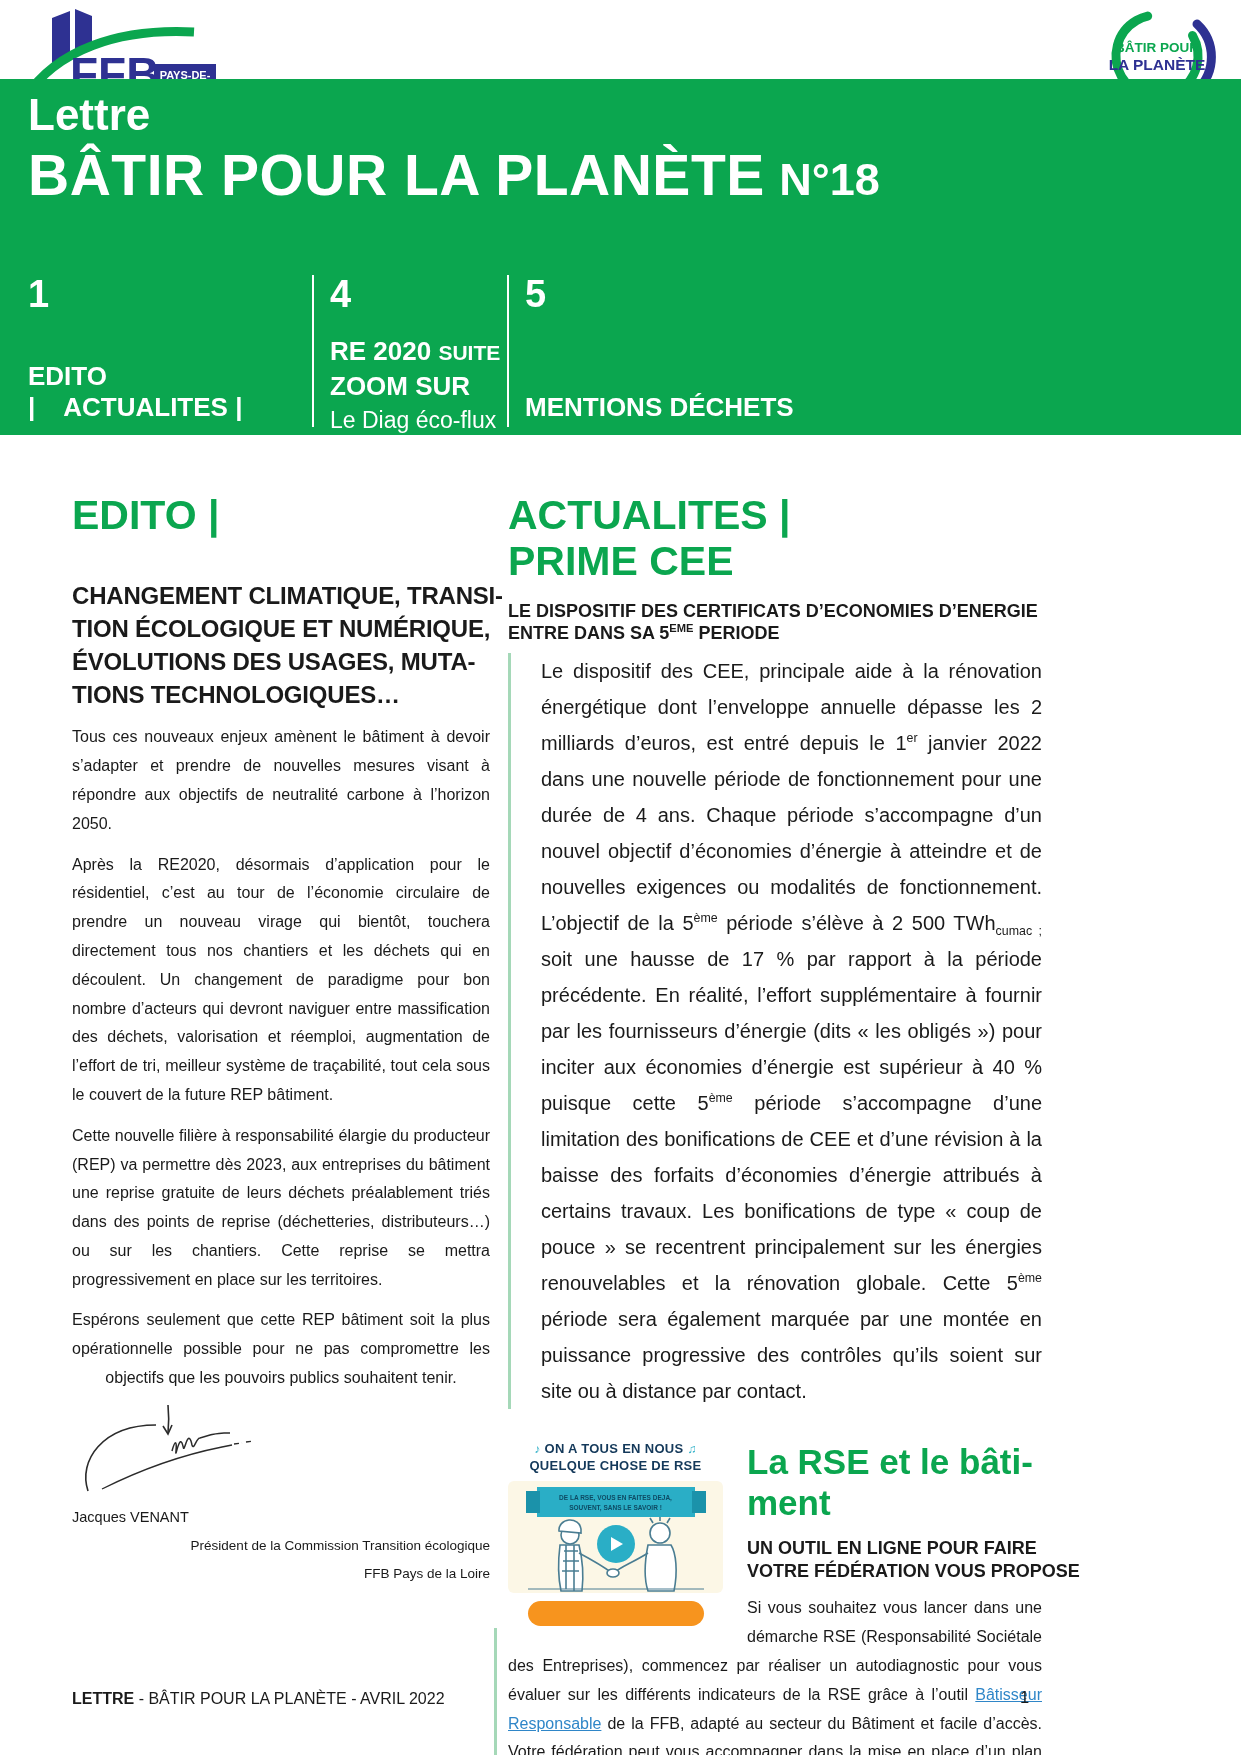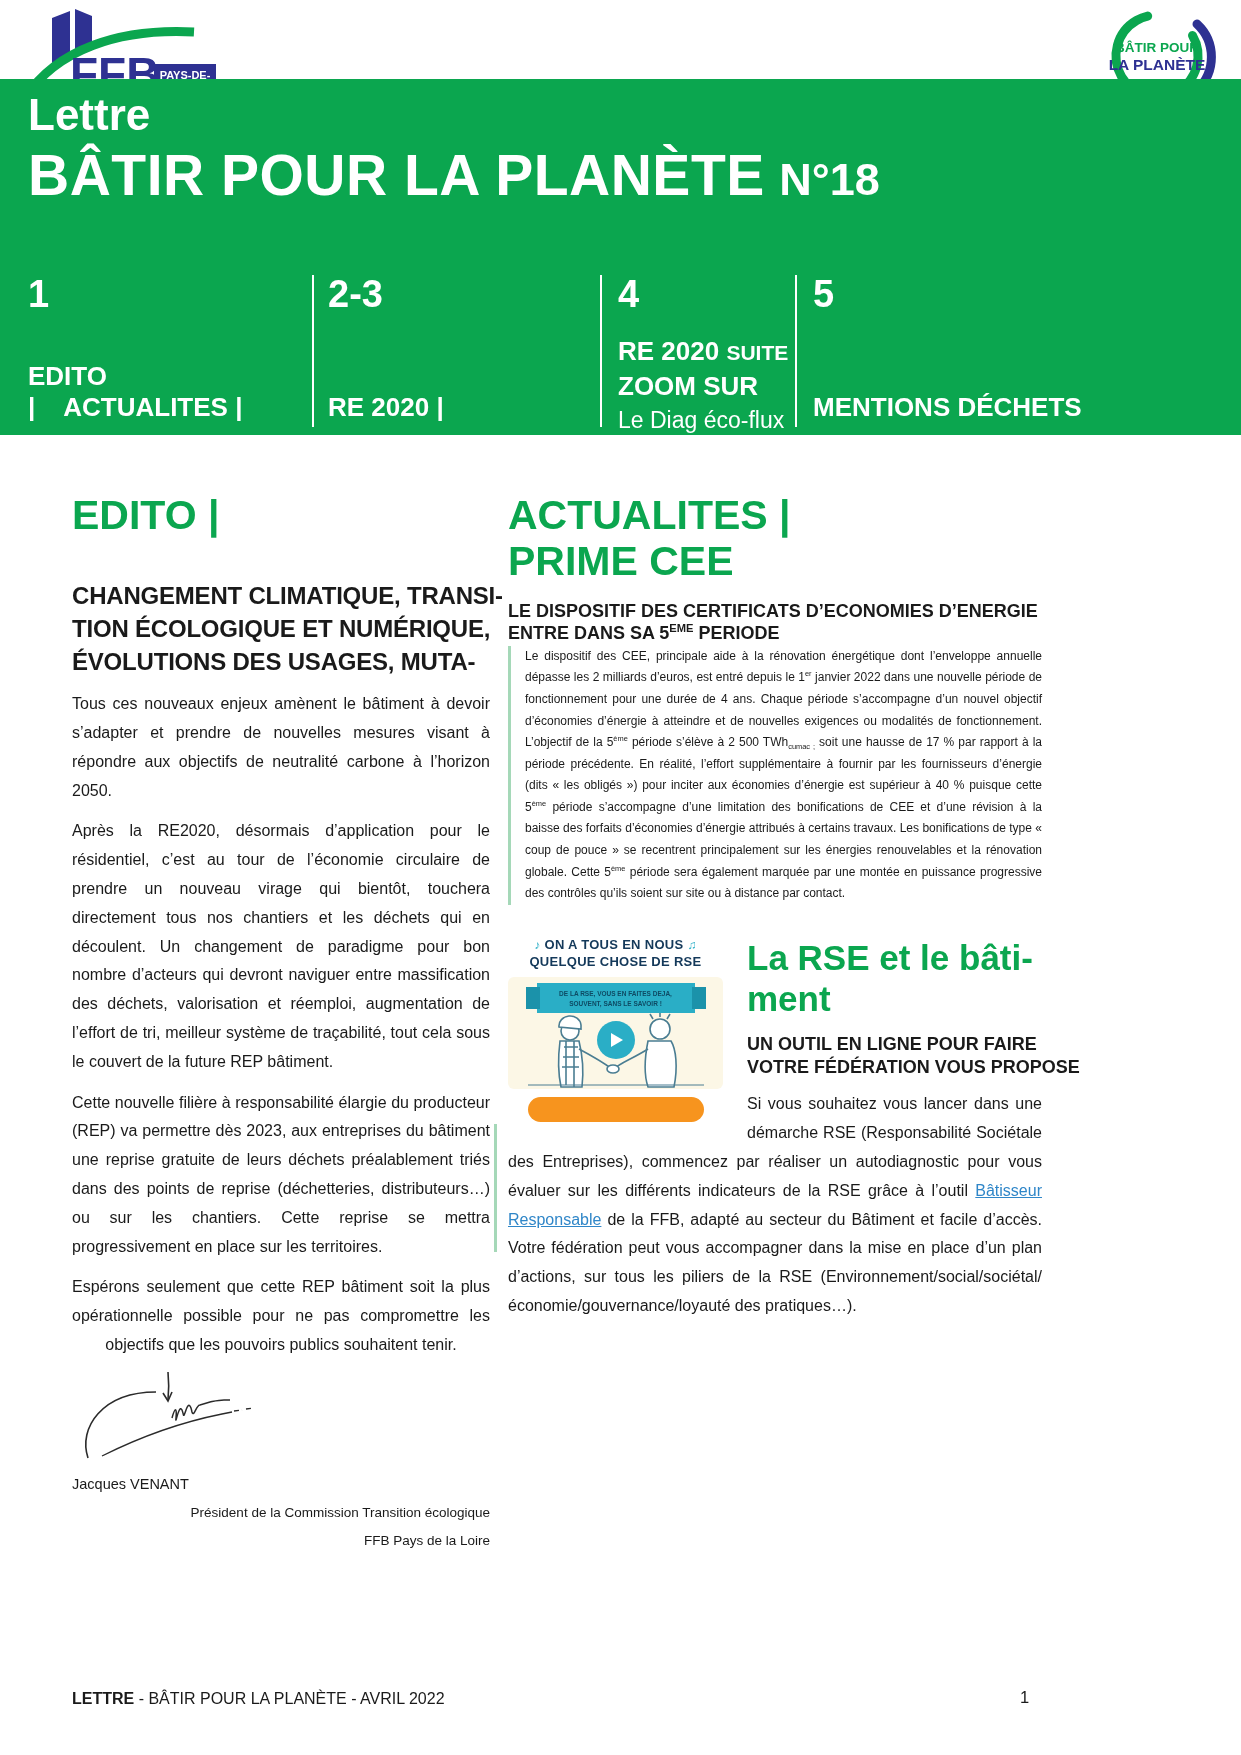--- a/index.html
+++ b/index.html
@@ -39,22 +39,22 @@
   .edito-heading div{font-size:24px;font-weight:bold;line-height:1.38;letter-spacing:-.2px;white-space:nowrap;}
   .para{font-size:16px;line-height:1.8;text-align:justify;margin:12px 0 0 0;}
   .para.center-last{text-align-last:center;}
   .signature{margin-top:6px;}
   .signer{font-size:14.5px;margin-top:10px;}
   .signer-sub{font-size:13.5px;margin-top:13px;text-align:right;}
   
   .act-kicker{margin-top:16px;font-size:18px;font-weight:bold;line-height:1.22;}
   sup{font-size:62%;vertical-align:super;line-height:0;}
   sub{font-size:62%;vertical-align:sub;line-height:0;}
-  .cee-block{margin-top:1px;border-left:3px solid #a5d8b8;padding-left:14px;
-    font-size:12px;line-height:1.8;text-align:justify;}
+  .cee-block{margin-top:8px;border-left:3px solid #a5d8b8;padding-left:30px;
+    font-size:20px;line-height:1.8;text-align:justify;}
   
   .rse-section{margin-top:32px;display:flow-root;}
   .rse-card{float:left;width:215px;margin-right:24px;}
   .card-caption{text-align:center;color:#14395a;font-weight:bold;font-size:13px;line-height:1.3;letter-spacing:.3px;}
   .note{color:#2aaec6;font-size:12px;}
   .card-box{margin-top:6px;background:#fcf7e6;border-radius:6px;height:112px;position:relative;overflow:hidden;}
   .ribbon{position:absolute;top:6px;left:50%;transform:translateX(-50%);width:158px;height:30px;
     background:#2aaec6;color:#0e4a63;font-size:6.5px;font-weight:bold;text-align:center;
     padding-top:6px;box-sizing:border-box;line-height:1.6;z-index:2;}
   .ribbon::before,.ribbon::after{content:"";position:absolute;top:4px;width:14px;height:22px;background:#1b92aa;z-index:-1;}
@@ -113,26 +113,20 @@
     <span class="banner-title">BÂTIR POUR LA PLANÈTE</span>
     <span class="banner-issue">N°18</span>
   </div>
   <div class="nav">
     <div class="nav-col c1">
       <div class="nav-page">1</div>
       <div class="nav-labels">
         <span>EDITO |</span><span>ACTUALITES |</span>
       </div>
     </div>
-    <div class="nav-col c2">
-      <div class="nav-page">2-3</div>
-      <div class="nav-labels">
-        <span>RE 2020 |</span>
-      </div>
-    </div>
     <div class="nav-col c3">
       <div class="nav-page">4</div>
       <div class="nav-l1">
         <span>RE 2020</span> <span class="suffix">SUITE</span>
       </div>
       <div class="nav-l2">ZOOM SUR</div>
       <div class="nav-l3">Le Diag éco-flux</div>
     </div>
     <div class="nav-col c4">
       <div class="nav-page">5</div>
@@ -144,20 +138,21 @@
 </div>
 
 <div class="content">
 
   <div class="col-left">
     <div class="section-title">EDITO |</div>
     <div class="edito-heading">
       <div>CHANGEMENT CLIMATIQUE, TRANSI-</div>
       <div>TION ÉCOLOGIQUE ET NUMÉRIQUE,</div>
       <div>ÉVOLUTIONS DES USAGES, MUTA-</div>
+      <div>TIONS TECHNOLOGIQUES…</div>
     </div>
     <p class="para">Tous ces nouveaux enjeux amènent le bâtiment à devoir s’adapter et prendre de nouvelles mesures visant à répondre aux objectifs de neutralité carbone à l’horizon 2050.</p>
     <p class="para">Après la RE2020, désormais d’application pour le résidentiel, c’est au tour de l’économie circulaire de prendre un nouveau virage qui bientôt, touchera directement tous nos chantiers et les déchets qui en découlent. Un changement de paradigme pour bon nombre d’acteurs qui devront naviguer entre massification des déchets, valorisation et réemploi, augmentation de l’effort de tri, meilleur système de traçabilité, tout cela sous le couvert de la future REP bâtiment.</p>
     <p class="para">Cette nouvelle filière à responsabilité élargie du producteur (REP) va permettre dès 2023, aux entreprises du bâtiment une reprise gratuite de leurs déchets préalablement triés dans des points de reprise (déchetteries, distributeurs…) ou sur les chantiers. Cette reprise se mettra progressivement en place sur les territoires.</p>
     <p class="para center-last">Espérons seulement que cette REP bâtiment soit la plus opérationnelle possible pour ne pas compromettre les objectifs que les pouvoirs publics souhaitent tenir.</p>
     <div class="signature">
       <svg width="210" height="96" viewBox="0 0 210 96">
         <path d="M16,92 C6,62 30,26 84,26" fill="none" stroke="#2b2b2b" stroke-width="1.6"></path>
         <path d="M96,6 C97,16 97,24 96,34" fill="none" stroke="#2b2b2b" stroke-width="1.6"></path>
         <path d="M91,27 L96,35 L100,26" fill="none" stroke="#2b2b2b" stroke-width="1.6"></path>

